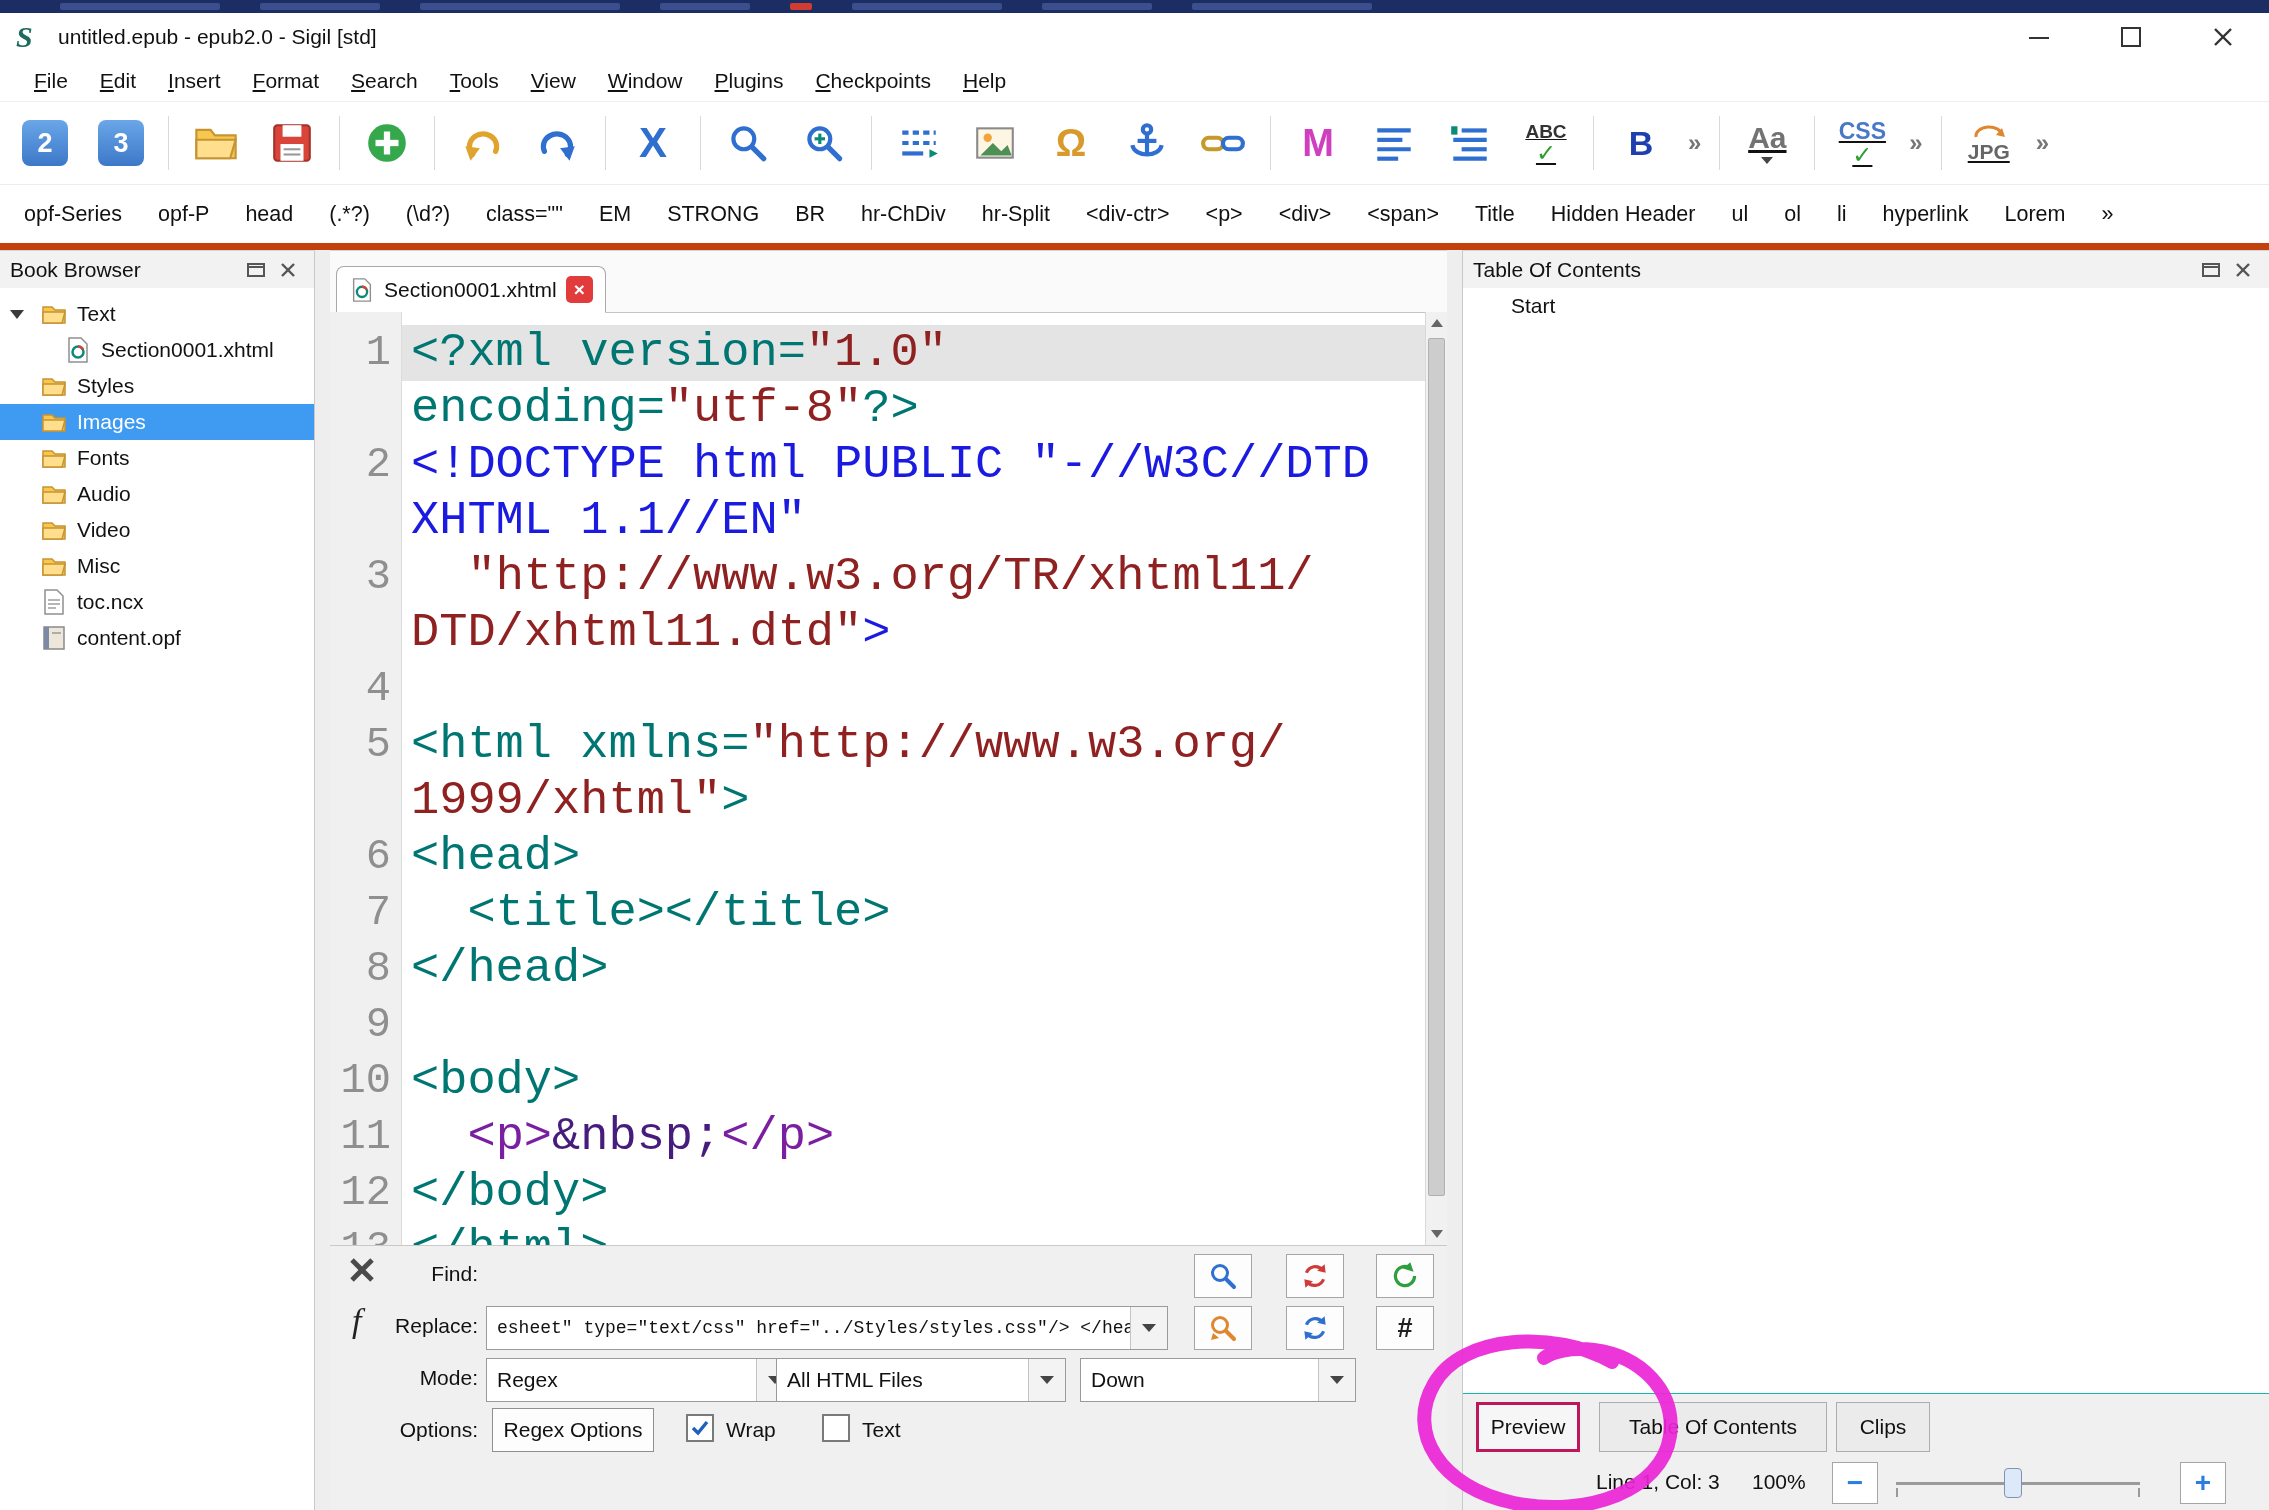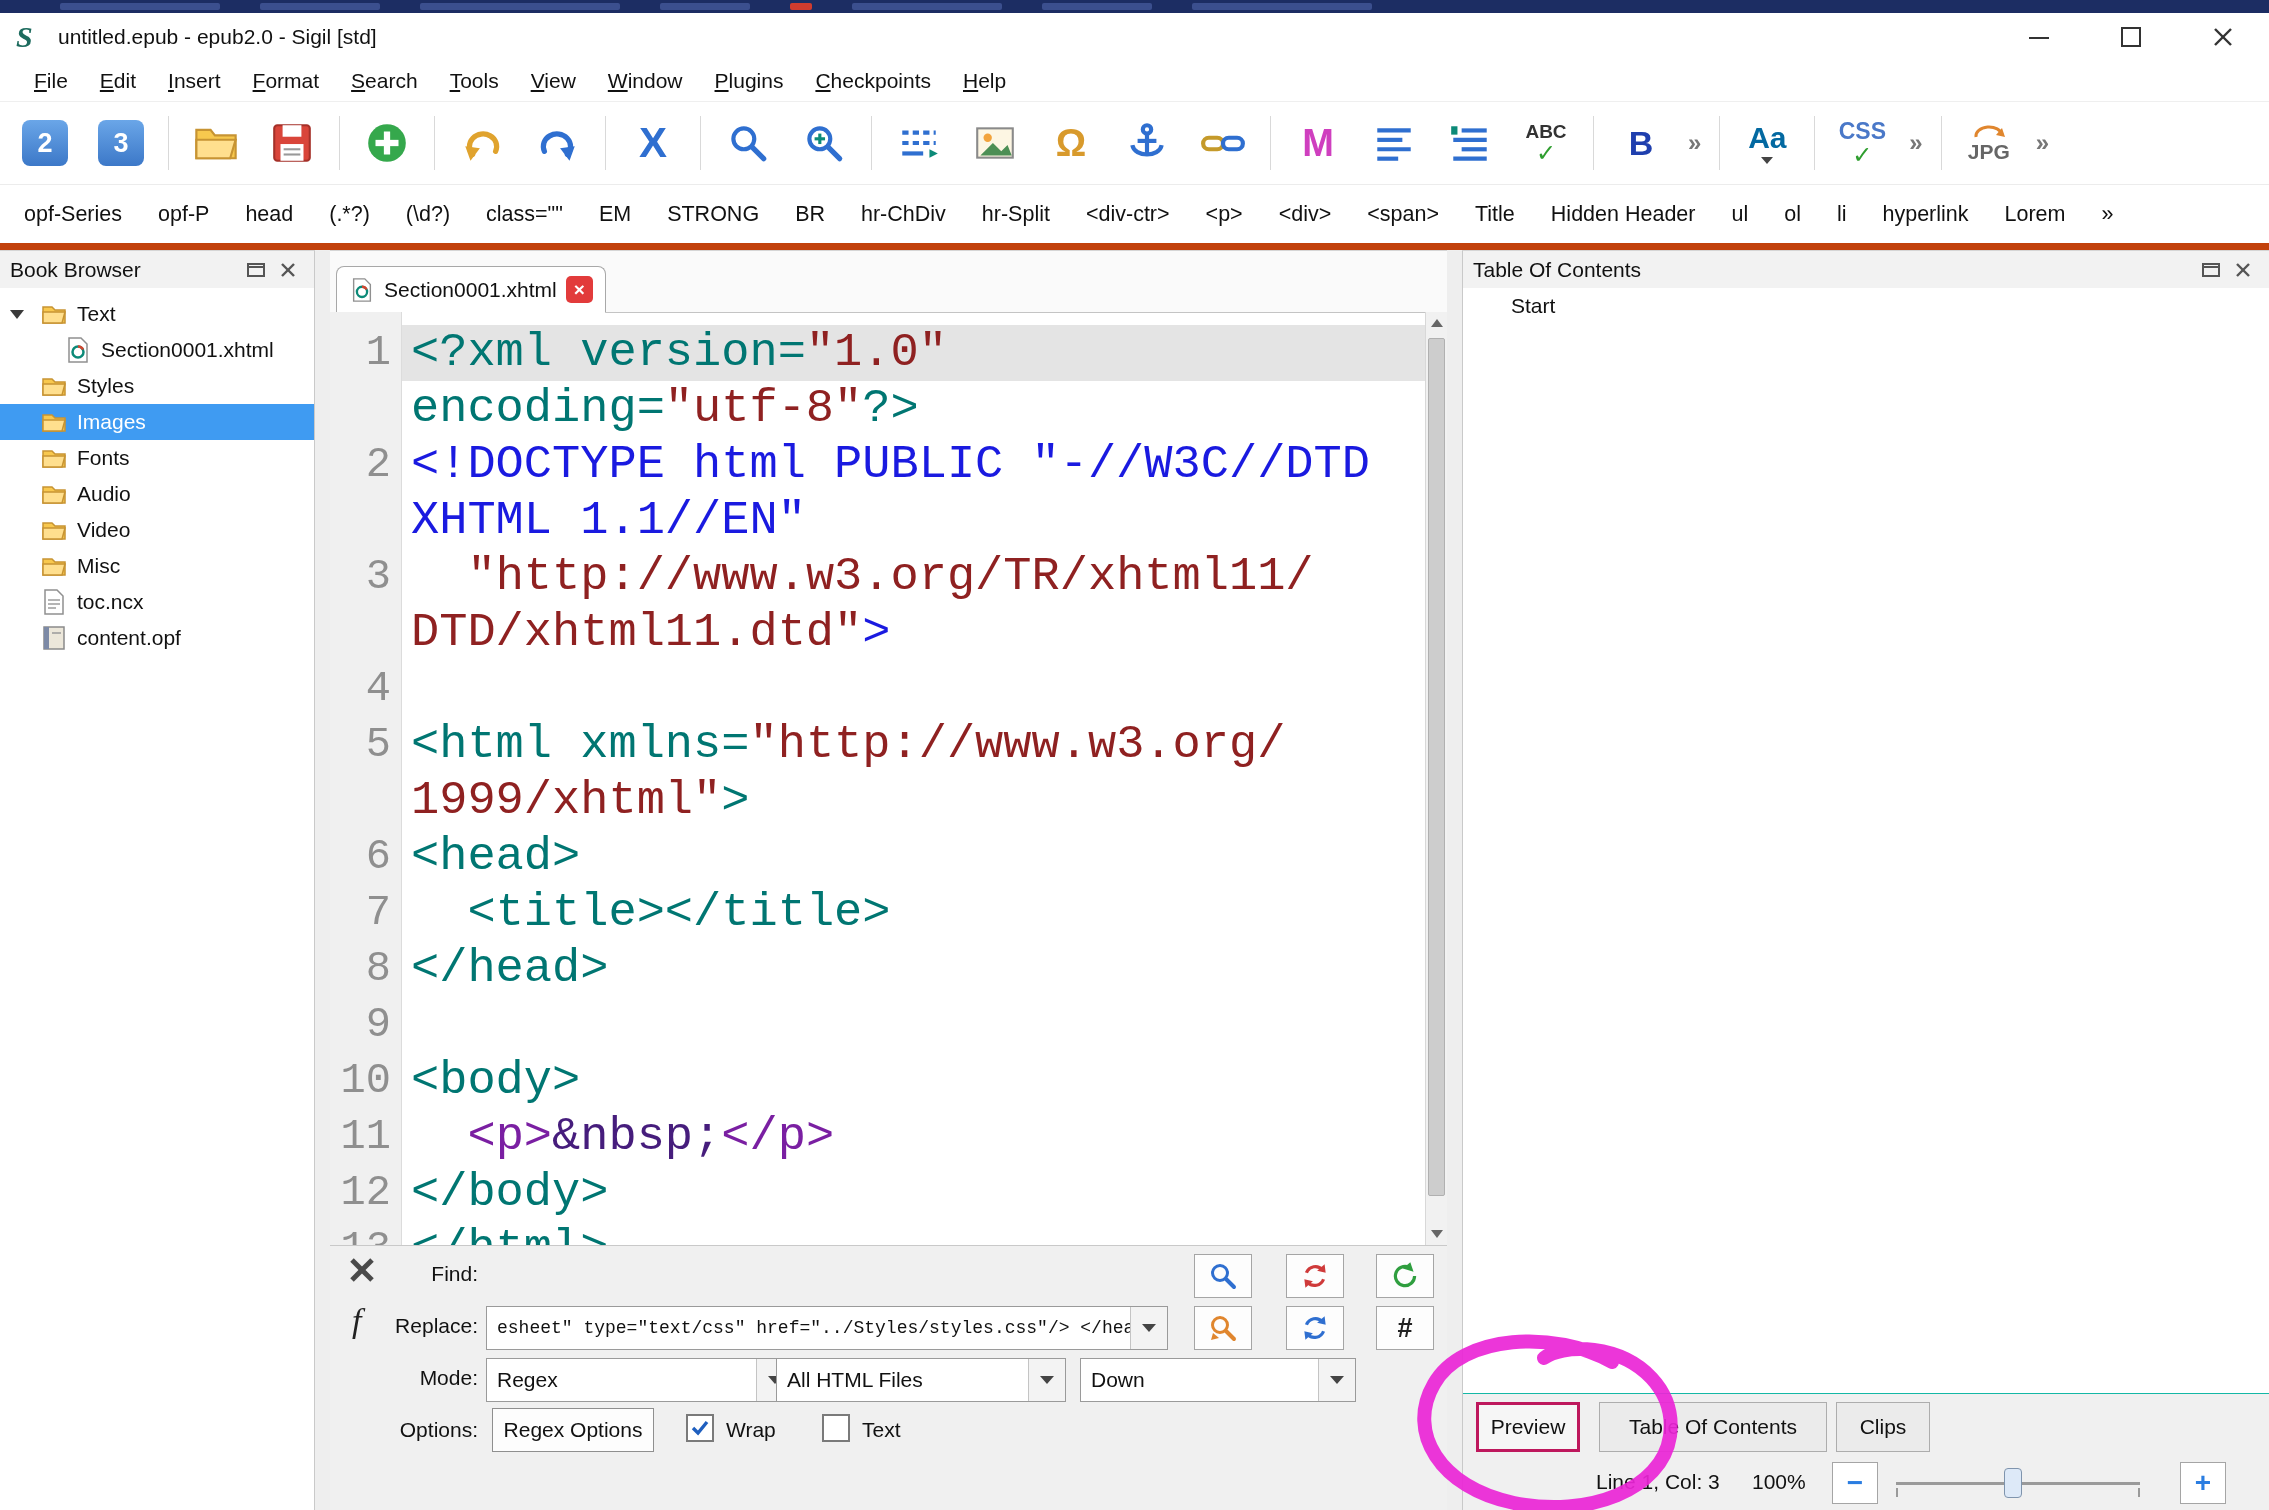--- a/index.html
+++ b/index.html
@@ -18,21 +18,21 @@
   
   .menubar{position:absolute;left:0;top:60px;width:2269px;height:41px;display:flex;align-items:center;padding-left:18px;box-sizing:border-box;font-size:21px;}
   .menu-item{padding:4px 16px;}
   
   .toolbar1{position:absolute;left:0;top:101px;width:2269px;height:84px;display:flex;align-items:center;padding-left:16px;box-sizing:border-box;gap:18px;border-top:1px solid #efefef;border-bottom:1px solid #ececec;}
   .tbtn{min-width:58px;height:66px;display:flex;align-items:center;justify-content:center;flex-direction:column;}
   .tsep{width:1px;height:54px;background:#d9d9d9;}
   .numbox{width:46px;height:46px;border-radius:8px;background:linear-gradient(#6aa6e8,#3c78c8);color:#fff;font-weight:bold;font-size:27px;display:flex;align-items:center;justify-content:center;}
   .glyph{font-weight:bold;}
   .chev{font-size:24px;color:#777;font-weight:bold;}
-  .stack{display:flex;flex-direction:column;align-items:center;line-height:1;}
+  .stack{display:flex;flex-direction:column;align-items:center;line-height:1;text-decoration:underline;}
   .caret-down{width:0;height:0;border-left:6px solid transparent;border-right:6px solid transparent;border-top:7px solid #444;margin-top:4px;}
   
   .toolbar2{position:absolute;left:0;top:185px;width:2269px;height:65px;display:flex;align-items:center;padding-left:24px;box-sizing:border-box;gap:36px;font-size:21.5px;border-bottom:7px solid #c2410c;}
   .tb2-item{white-space:pre;}
   
   .panel-header{height:37px;background:#f2f2f2;display:flex;align-items:center;padding:0 10px;font-size:21px;box-sizing:border-box;}
   .ph-title{flex:1;}
   .ph-btn{width:32px;height:28px;display:flex;align-items:center;justify-content:center;}
   .book-browser{position:absolute;left:0;top:250px;width:315px;bottom:0;background:#fff;border-right:1px solid #c9c9c9;border-top:1px solid #d5d5d5;box-sizing:border-box;}
   .tree{padding-top:8px;}
@@ -261,21 +261,21 @@
       </span>
     </div>
     <div class="tsep"></div>
     <div class="tbtn">
       <span class="glyph" style="font-size:34px;color:#1f3fae;">B</span>
     </div>
     <span class="chev">»</span>
     <div class="tsep"></div>
     <div class="tbtn">
       <span class="stack">
-        <span style="font-size:30px;color:#0369a1;font-weight:bold;">Aa</span>
+        <span style="font-size:30px;color:#737373;font-weight:bold;">Aa</span>
         <span class="caret-down"></span>
       </span>
     </div>
     <div class="tsep"></div>
     <div class="tbtn">
       <span class="stack">
         <span style="font-size:23px;font-weight:bold;color:#4a78c8;">CSS</span>
         <span style="font-size:24px;color:#2f9e2f;font-weight:bold;">✓</span>
       </span>
     </div>

